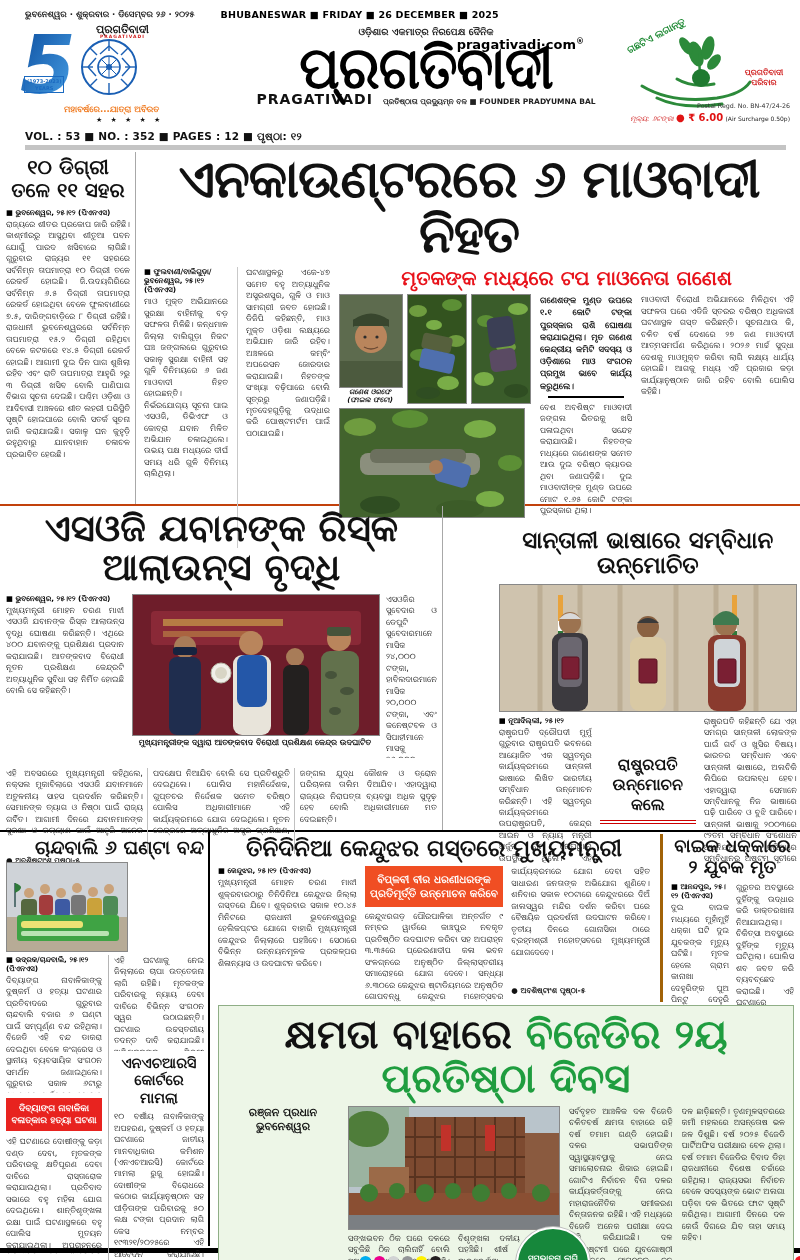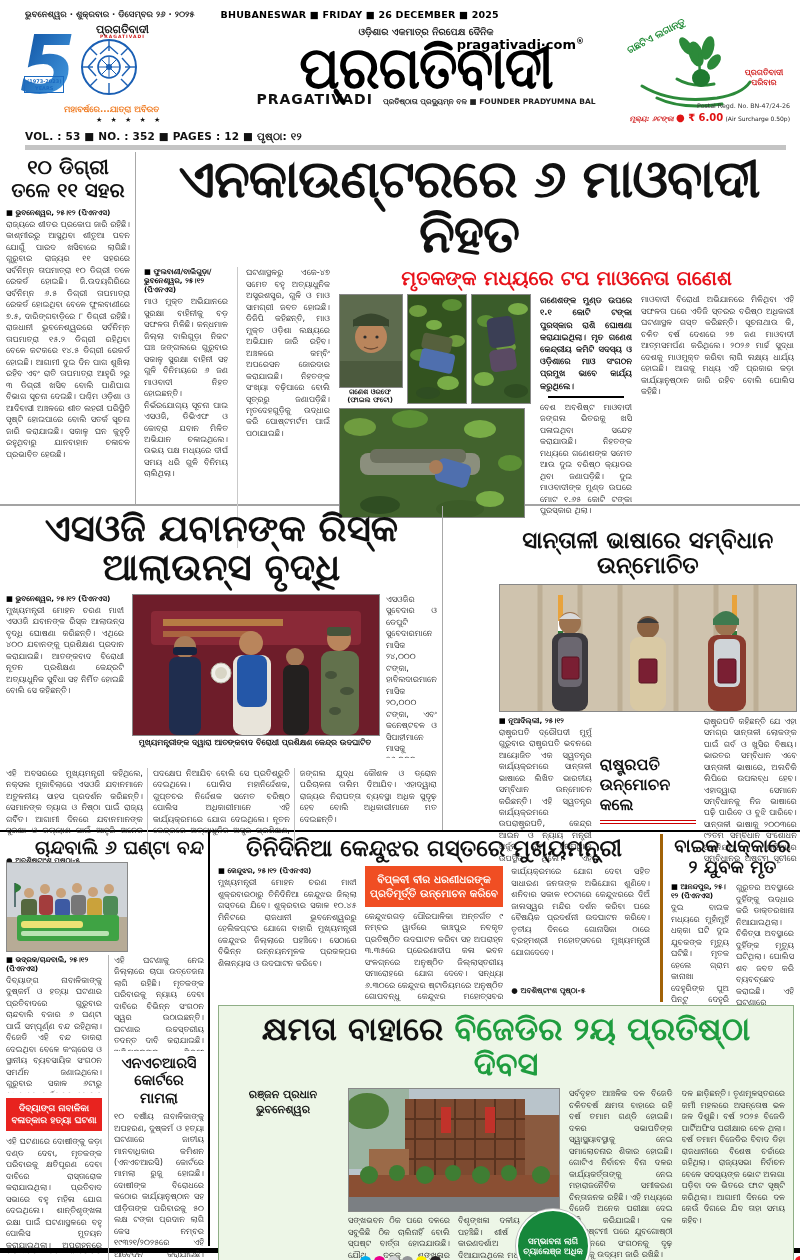--- a/index.html
+++ b/index.html
@@ -32,77 +32,77 @@
   .mcenter .underrow{display:flex;justify-content:center;gap:10px;align-items:baseline;margin-top:-2px;}
   .mcenter .latin{font-size:14px;font-weight:900;letter-spacing:1px;}
   .mcenter .founder{font-size:7.5px;font-weight:bold;color:#222;}
   .mright{width:168px;position:relative;}
   .plant-slogan{position:absolute;left:2px;top:6px;transform:rotate(-28deg);color:#1e8a34;
                 font-size:10px;font-weight:900;}
   .family{position:absolute;right:0;top:44px;color:#d01e1e;font-size:8px;font-weight:800;
           text-align:center;line-height:1.25;width:52px;}
   .postal{position:absolute;right:0;top:78px;font-size:6.3px;color:#333;}
   .priceline{position:absolute;right:0;top:88px;font-size:7px;color:#000;white-space:nowrap;}
-  .priceline .pl{color:#d01e1e;font-weight:bold;font-style:italic;}
+  .priceline .pl{color:#d01e1e;font-weight:normal;font-style:italic;}
   .priceline .pr{color:#e01414;font-weight:900;font-size:10px;}
   .priceline .sur{font-size:6px;color:#222;}
   
   .volline{font-size:10.5px;font-weight:800;padding:2px 0 1px 25px;letter-spacing:.2px;}
   .grayrule{height:5px;background:#c4c4c4;margin:1px 14px 0 25px;}
   
   .dateline{font-size:7.3px;font-weight:bold;color:#000;margin-bottom:2px;}
   .btxt{font-size:8.2px;line-height:1.4;text-align:justify;color:#1c1c1c;overflow:hidden;}
   .sect{box-sizing:border-box;}
   .vdiv{border-right:1px solid #a8a8a8;}
   .caption{font-size:7px;font-weight:bold;text-align:center;}
   .contmark{font-size:7.5px;font-weight:800;margin-top:2px;}
   
-  .s1{display:flex;height:356px;border-bottom:2px solid #a3a3a3;padding:2px 6px 0 6px;}
+  .s1{display:flex;height:356px;border-bottom:2px solid #c2410c;padding:2px 6px 0 6px;}
   .rail{width:124px;padding-right:5px;box-sizing:content-box;}
   .rail h2{font-size:20px;font-weight:900;text-align:center;margin:4px 0 6px;line-height:1.15;}
   .mainstory{flex:1;padding-left:8px;display:flex;flex-direction:column;}
   .mainstory h1{font-size:52px;font-weight:900;text-align:center;margin:0 0 6px;line-height:1.05;
                 letter-spacing:-1px;}
   .s1row{display:flex;gap:9px;flex:1;}
   .subhead{color:#e8131b;font-size:20px;font-weight:900;text-align:center;margin:0 0 5px;line-height:1.1;}
   .photos{width:192px;}
   .prow{display:flex;gap:4px;}
   .pcell{border:1px solid #888;background:#eee;}
   .introbold{font-size:8.4px;font-weight:800;line-height:1.45;text-align:justify;}
   .intro-divider{border-top:2px solid #000;margin:4px 8px;}
   
   .s2{display:flex;height:326px;border-bottom:2px solid #000;}
   .s2left{width:488px;padding:2px 5px 0 6px;box-sizing:border-box;}
   .s2left h1{font-size:37px;font-weight:900;text-align:center;margin:2px 0 6px;line-height:1.05;}
   .s2row{display:flex;gap:8px;height:168px;}
   .s2bottom{column-count:3;column-gap:10px;column-rule:1px solid #c0c0c0;margin-top:6px;height:86px;}
   .s2right{flex:1;padding:20px 8px 0 8px;margin-left:48px;}
   .s2right h1{font-size:23px;font-weight:900;text-align:center;margin:2px 0 5px;line-height:1.1;}
-  .quote{width:96px;align-self:center;text-align:left;font-size:16px;font-weight:900;line-height:1.25;
+  .quote{width:96px;align-self:center;text-align:center;font-size:16px;font-weight:900;line-height:1.25;
          border-bottom:4px double #cc0000;padding-bottom:5px;}
   
   .s3wrap{display:flex;}
   .s3left{width:208px;padding:2px 4px 0 6px;box-sizing:border-box;}
   .s3left h2{font-size:19px;font-weight:900;text-align:right;margin:3px 0 4px;line-height:1.1;}
   .s3leftcols{display:flex;gap:6px;}
   .alertbox{background:#e8231f;color:#fff;font-size:9px;font-weight:800;text-align:center;
             padding:5px 3px;line-height:1.3;margin:5px 0;}
   .minihead{font-size:14.5px;font-weight:900;text-align:center;line-height:1.2;margin:4px 0;}
   .s3main{flex:1;border-left:2px solid #000;padding:2px 6px 0 8px;display:flex;flex-direction:column;}
   .s3top{display:flex;gap:10px;height:168px;}
   .cmstory{width:432px;}
   .cmstory h2{font-size:23px;font-weight:900;text-align:center;margin:2px 0 5px;line-height:1.1;}
   .cmcols{display:flex;gap:8px;}
   .orangebox{background:#f04e23;color:#fff;font-size:10.5px;font-weight:800;text-align:center;
              padding:6px 4px;line-height:1.35;margin-bottom:4px;}
   .bikestory{flex:1;border-left:3px solid #a16207;padding-left:8px;}
   .bikestory h2{font-size:18px;font-weight:900;text-align:center;margin:2px 0 5px;line-height:1.15;}
   
   .greenbox{border:1px solid #8fae86;background:#edf6e7;margin:3px 0 4px 0;padding:4px 8px;flex:1;}
-  .greenbox h1{font-size:32px;font-weight:900;text-align:center;margin:2px 0 6px;line-height:1.1;}
+  .greenbox h1{font-size:40px;font-weight:900;text-align:center;margin:2px 0 6px;line-height:1.1;}
   .greenbox h1 .g{color:#1f9d3f;}
   .bjdrow{display:flex;gap:9px;}
   .byline{font-size:11px;font-weight:800;text-align:center;line-height:1.3;margin-bottom:3px;}
   .badge{position:absolute;right:-30px;bottom:-6px;width:74px;height:74px;border-radius:50%;
          background:#16873b;border:2px solid #fff;box-shadow:0 0 0 1px #bbb;color:#fff;
          display:flex;align-items:center;justify-content:center;text-align:center;
          font-size:8.5px;font-weight:800;line-height:1.25;padding:4px;box-sizing:border-box;}
   .capcols{display:flex;gap:8px;margin-top:3px;}
   
   .blackbar{height:5px;background:#000;margin-top:2px;}
@@ -235,21 +235,21 @@
                       <rect width="62" height="92" fill="#5d6b4e"></rect>
                       <rect y="66" width="62" height="26" fill="#4c5a3e"></rect>
                       <circle cx="31" cy="42" r="16" fill="#b9855c"></circle>
                       <path d="M13 32 Q31 18 49 32 L49 25 Q31 12 13 25 Z" fill="#38462e"></path>
                       <rect x="13" y="24" width="36" height="7" rx="2" fill="#38462e"></rect>
                       <circle cx="25" cy="42" r="1.6" fill="#2c2c2c"></circle>
                       <circle cx="37" cy="42" r="1.6" fill="#2c2c2c"></circle>
                       <path d="M24 52 Q31 56 38 52" stroke="#6b4a33" stroke-width="1.4" fill="none"></path>
                     </svg>
                   </div>
-                  <div class="caption" style="width:62px;">ଗଣେଶ ଓରଫେ (ଫାଇଲ ଫଟୋ)</div>
+                  <div class="caption" style="width:62px;font-style:italic;">ଗଣେଶ ଓରଫେ (ଫାଇଲ ଫଟୋ)</div>
                 </div>
                 <div class="pcell" style="width:58px;height:108px;">
                   <svg width="100%" height="100%" viewBox="0 0 58 108" preserveAspectRatio="none">
                     <rect width="58" height="108" fill="#33531f"></rect>
                     <ellipse cx="10" cy="16" rx="9" ry="6" fill="#6f9c3f"></ellipse>
                       <ellipse cx="44" cy="10" rx="10" ry="6" fill="#5c8f35"></ellipse>
                     <ellipse cx="26" cy="30" rx="8" ry="5" fill="#79ad47"></ellipse>
                       <ellipse cx="48" cy="46" rx="9" ry="6" fill="#6f9c3f"></ellipse>
                     <ellipse cx="12" cy="60" rx="10" ry="6" fill="#5c8f35"></ellipse>
                       <ellipse cx="40" cy="88" rx="11" ry="7" fill="#79ad47"></ellipse>

